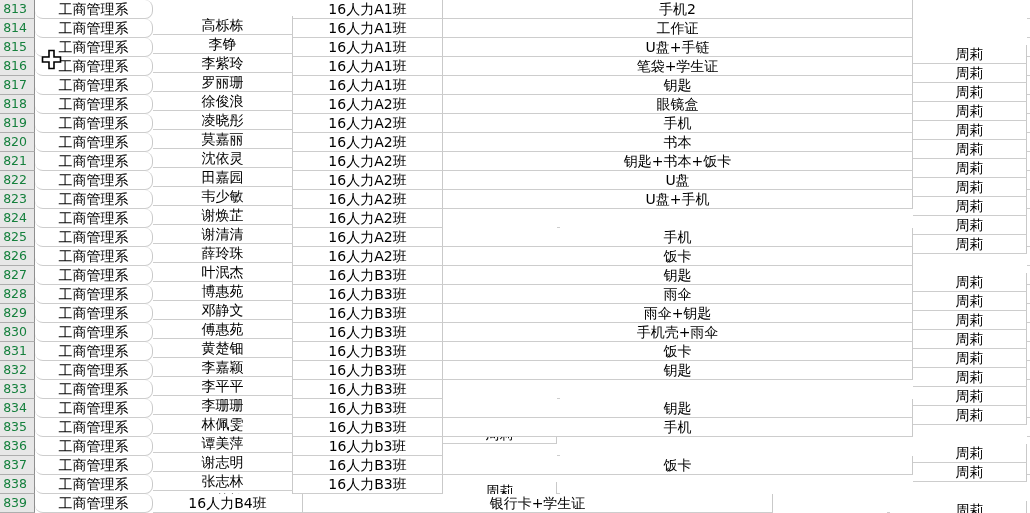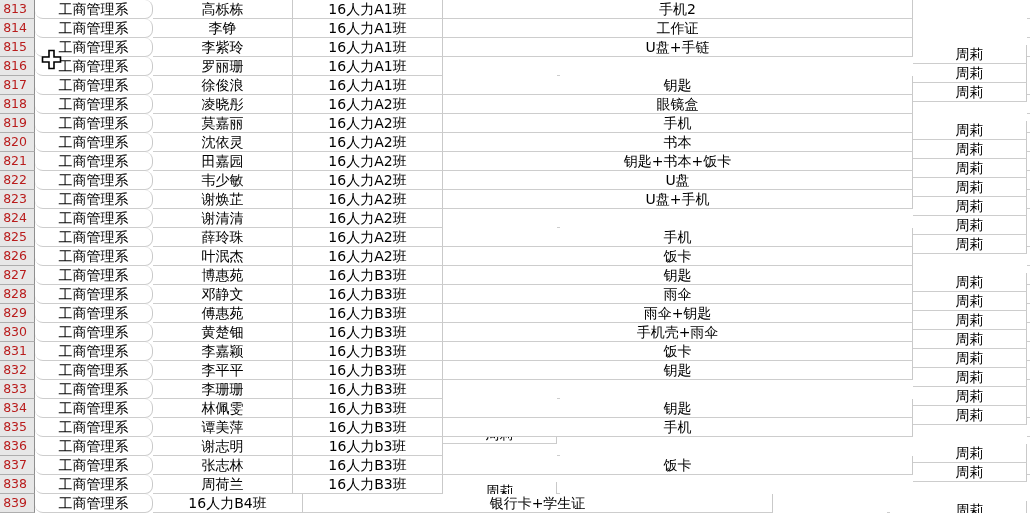--- a/index.html
+++ b/index.html
@@ -31,25 +31,25 @@
     flex: 0 0 auto;
   }
   .c-rownum {
     width: 35px;
     background: #e7e7e7;
     border-right: 1px solid #8f8f8f;
     border-bottom: 1px solid #aeaeae;
     text-align: right;
     padding-right: 7px;
     font-size: 12.5px;
-    color: #b91c1c;
+    color: #15803d;
     line-height: 18px;
   }
   .c-dept    { width: 118px; border-radius: 8px; }
-  .c-name    { width: 140px; }
+  .c-name    { width: 140px; margin-top: 16px; }
   .c-class   { width: 150px; }
   .c-items   { width: 470px; }
   .c-handler { width: 114px; margin-top: 45px; }
   .c-sliver  { width: 3px; border-right: none; }
   .cursor-wrap {
     position: absolute;
     left: 41px; top: 49px;
     width: 22px; height: 22px;
     pointer-events: none;
     z-index: 10;
@@ -88,20 +88,21 @@
     <div class="cell c-items">U盘+手链</div>
     <div class="cell c-handler">周莉</div>
     <div class="cell c-sliver"></div>
   </div>
 
   <div class="sheet-row">
     <div class="cell c-rownum">816</div>
     <div class="cell c-dept">工商管理系</div>
     <div class="cell c-name">罗丽珊</div>
     <div class="cell c-class">16人力A1班</div>
+    <div class="cell c-items">笔袋+学生证</div>
     <div class="cell c-handler">周莉</div>
     <div class="cell c-sliver"></div>
   </div>
 
   <div class="sheet-row">
     <div class="cell c-rownum">817</div>
     <div class="cell c-dept">工商管理系</div>
     <div class="cell c-name">徐俊浪</div>
     <div class="cell c-class">16人力A1班</div>
     <div class="cell c-items">钥匙</div>

